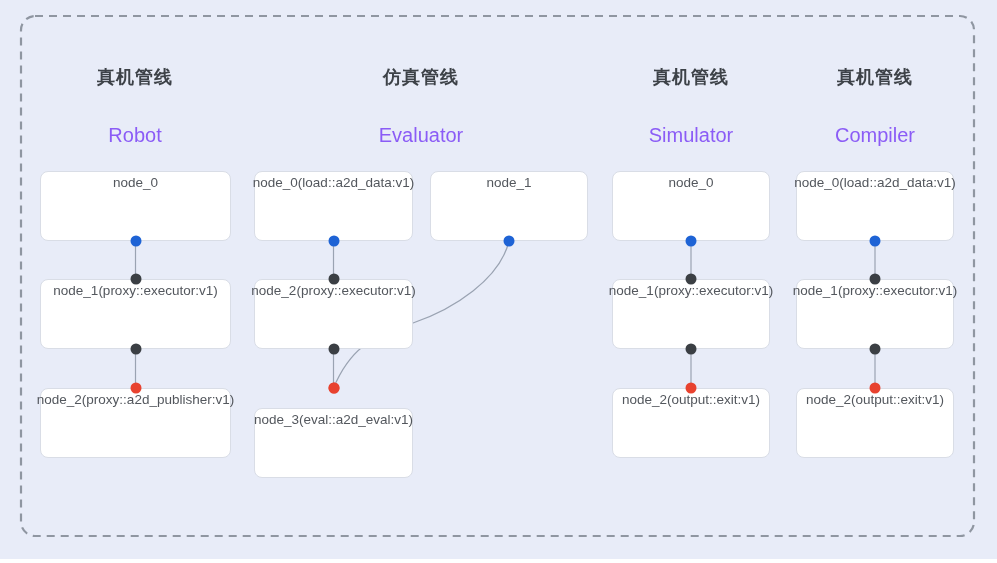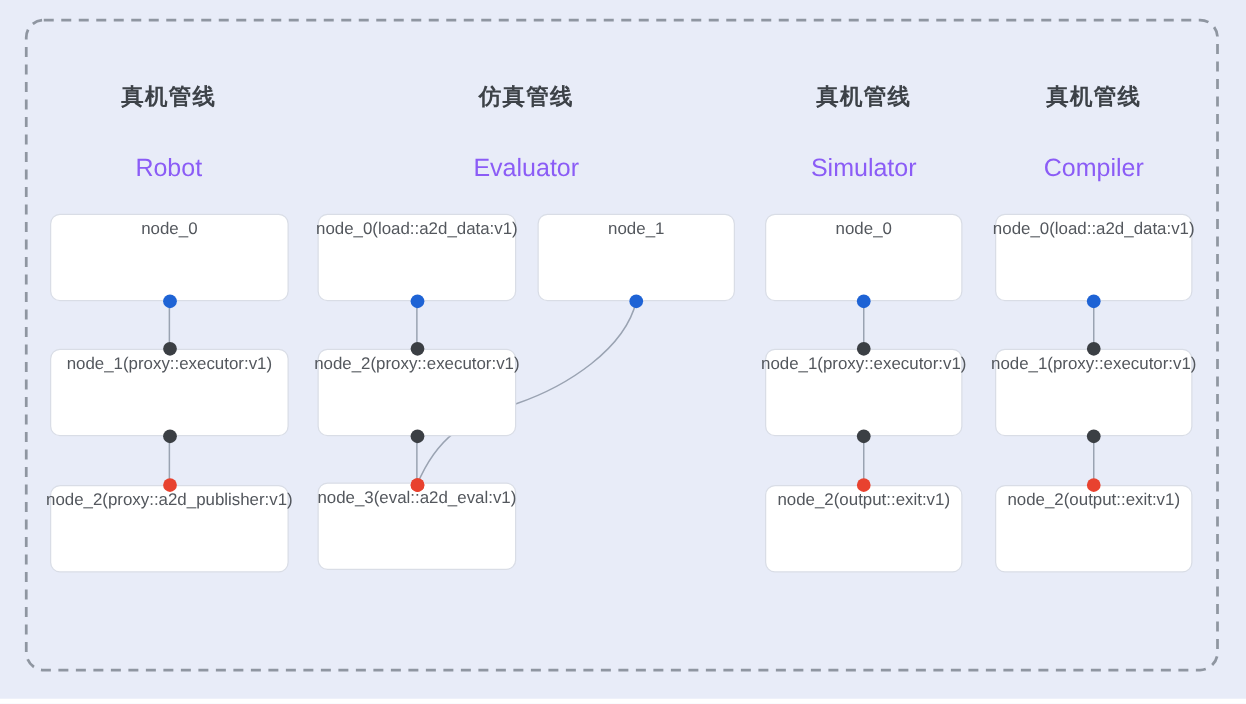--- a/index.html
+++ b/index.html
@@ -71,21 +71,21 @@
         <div class="nl">node_0</div>
         <div class="ns">(load::a2d_data:v1)</div>
       </div>
       <div class="card" style="left: 430px; top: 171px; width: 158px; height: 70px;">
         <div class="nl">node_1</div>
       </div>
       <div class="card" style="left: 254px; top: 279px; width: 159px; height: 70px;">
         <div class="nl">node_2</div>
         <div class="ns">(proxy::executor:v1)</div>
       </div>
-      <div class="card" style="left: 254px; top: 386px; width: 159px; height: 70px;">
+      <div class="card" style="left: 254px; top: 408px; width: 159px; height: 70px;">
         <div class="nl">node_3</div>
         <div class="ns">(eval::a2d_eval:v1)</div>
       </div>
       <div class="card" style="left: 612px; top: 171px; width: 158px; height: 70px;">
         <div class="nl">node_0</div>
       </div>
       <div class="card" style="left: 612px; top: 279px; width: 158px; height: 70px;">
         <div class="nl">node_1</div>
         <div class="ns">(proxy::executor:v1)</div>
       </div>

